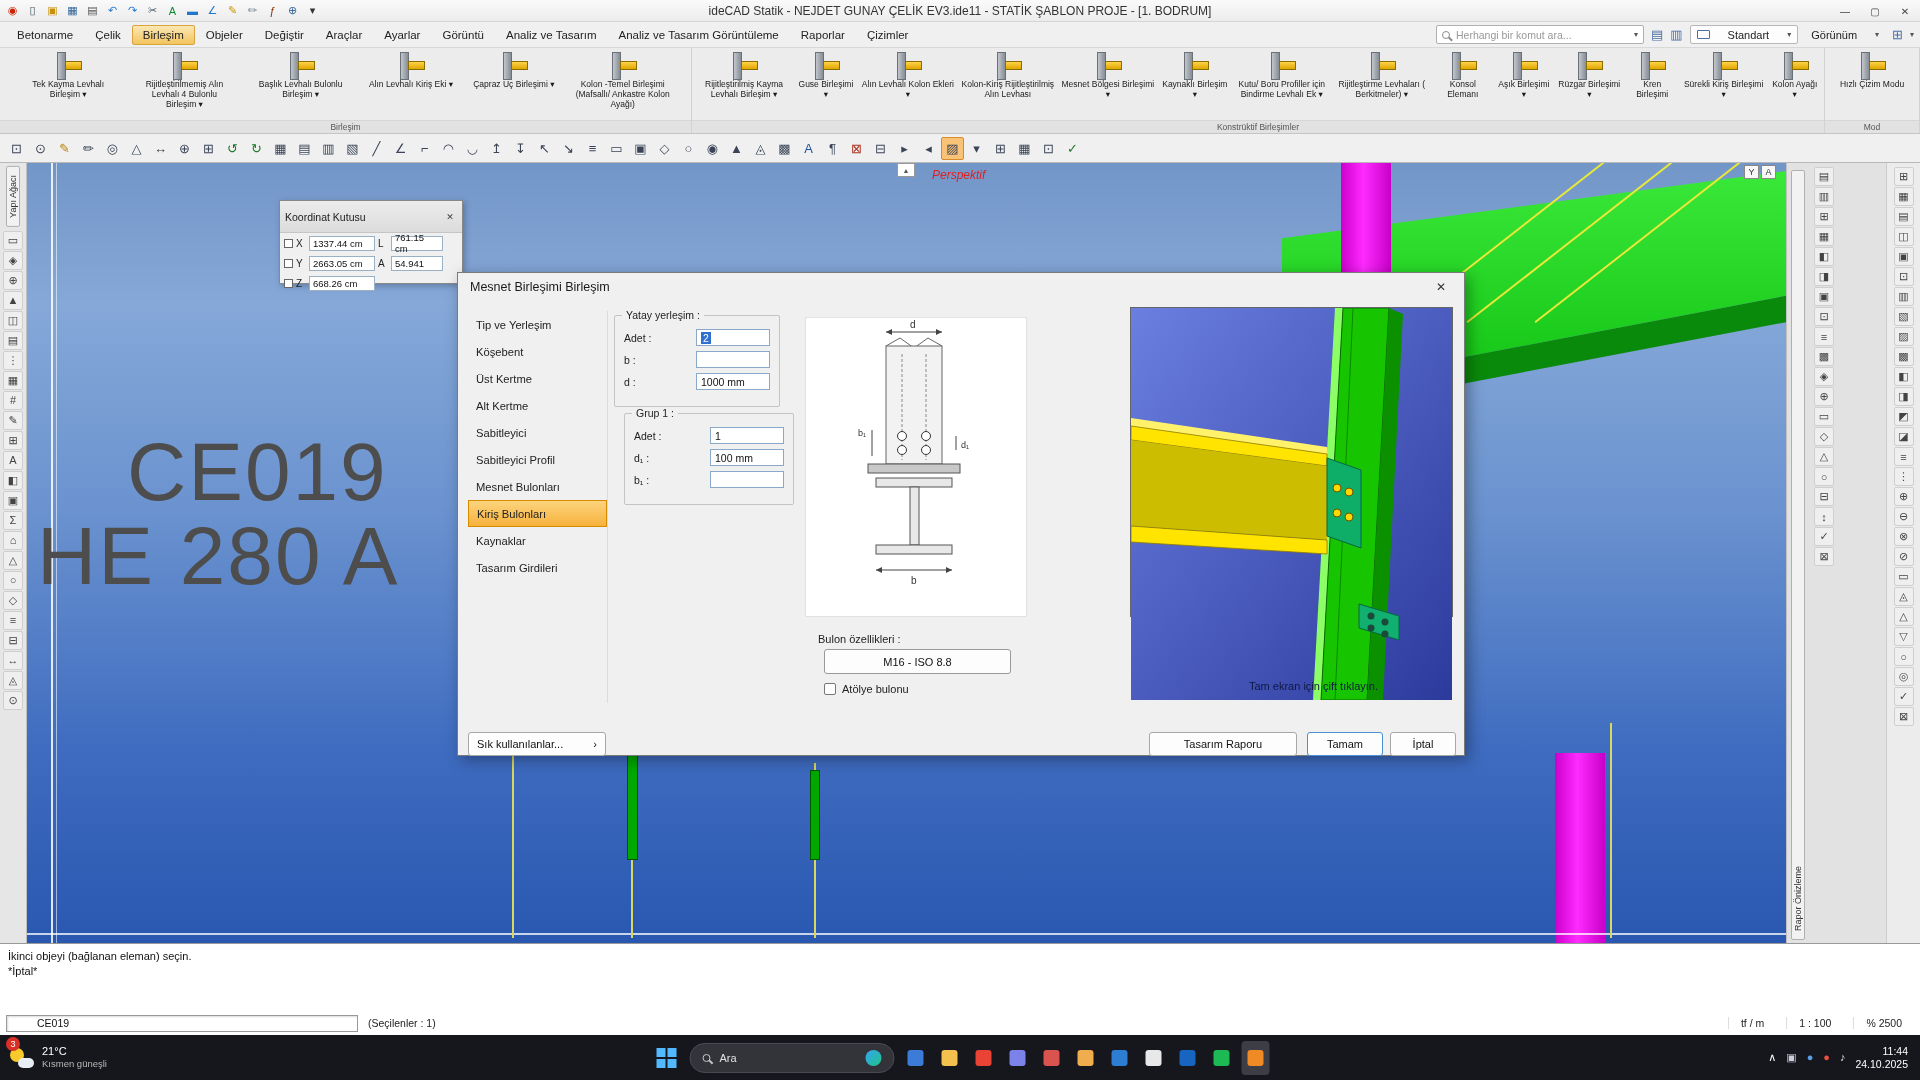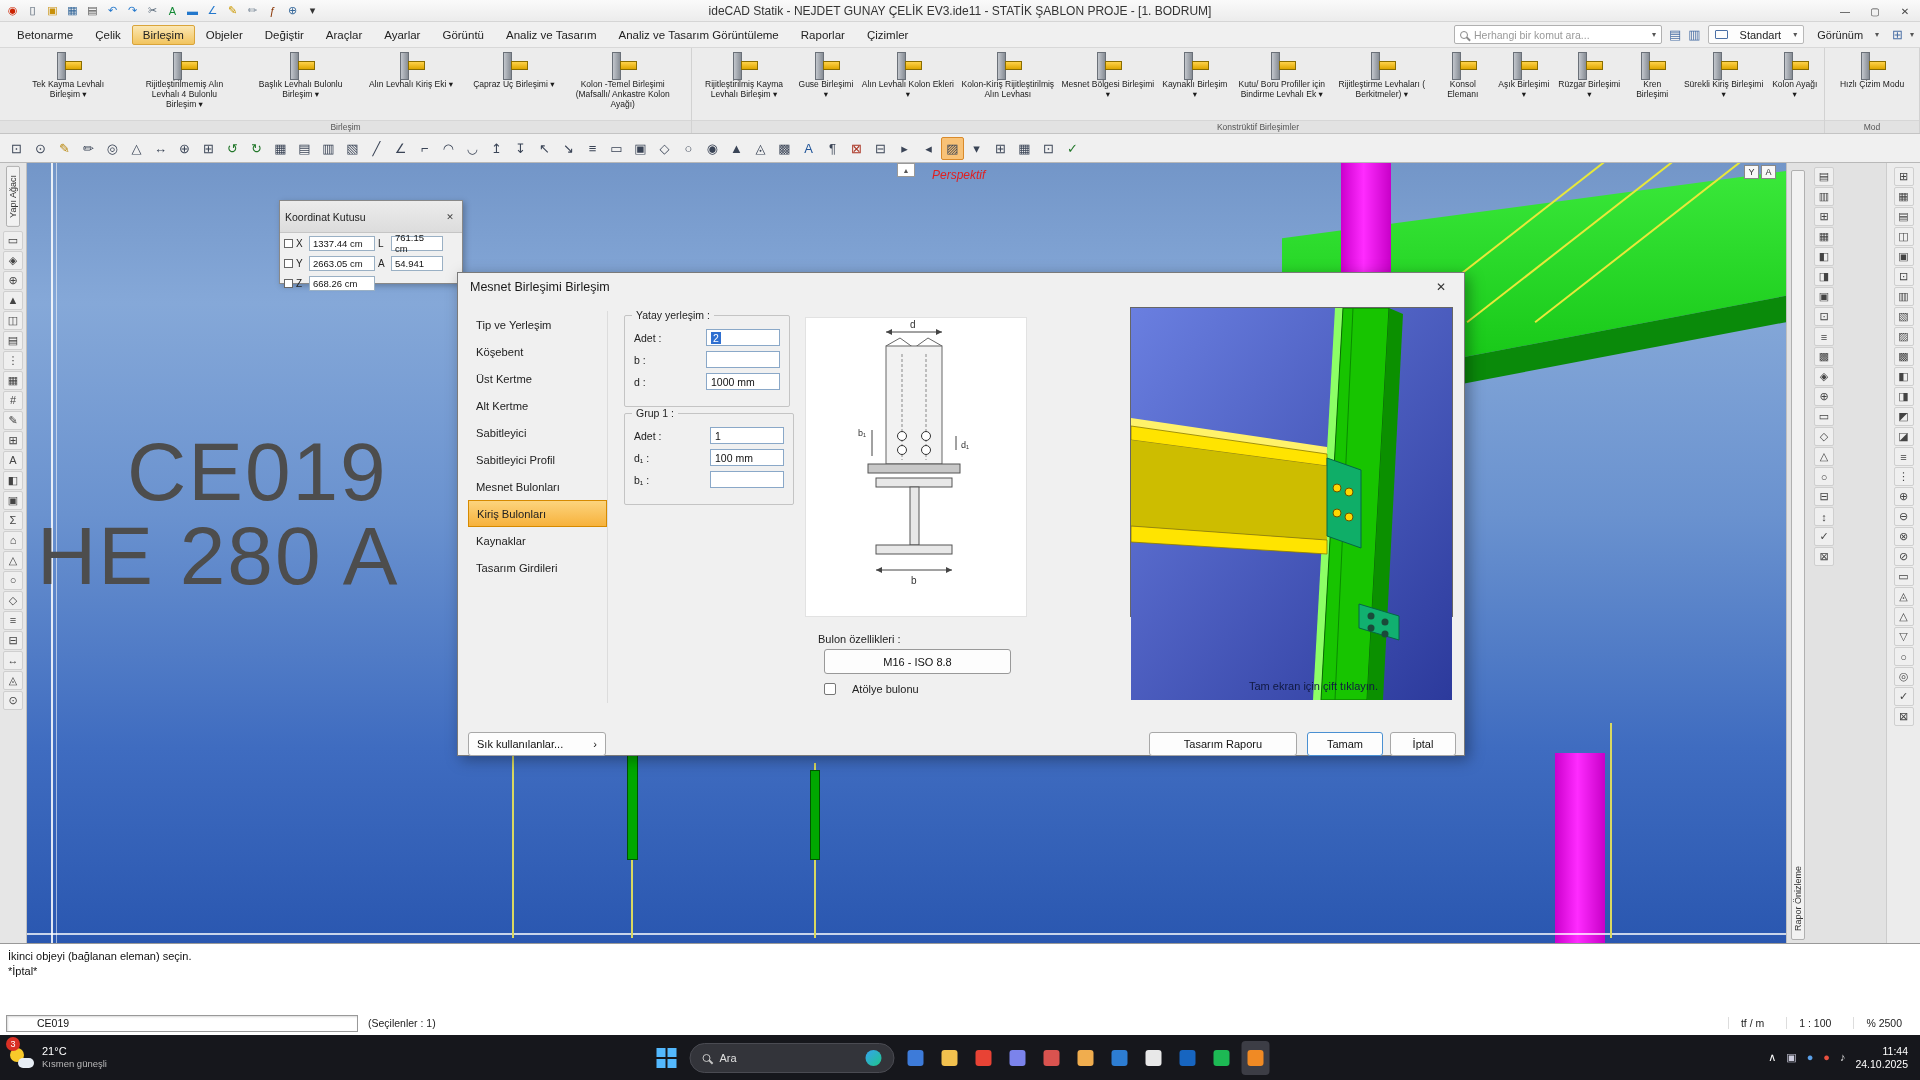--- a/index.html
+++ b/index.html
@@ -18,21 +18,21 @@
   
   #menubar{position:absolute;left:0;top:22px;width:1920px;height:26px;background:#f0f0f0;border-bottom:1px solid #d8d8d8;display:flex;align-items:center;padding-left:6px;}
   .menu-item{padding:4px 11px;font-size:11.5px;color:#222;border-radius:2px;white-space:nowrap;}
   .menu-item.active{background:linear-gradient(#fbe7b4,#f2c45e);border:1px solid #d9a43a;padding:3px 10px;}
   .menu-right{position:absolute;right:6px;top:3px;display:flex;align-items:center;gap:7px;}
   .searchbox{width:208px;height:19px;background:#fff;border:1px solid #b0b0b0;border-radius:2px;display:flex;align-items:center;gap:6px;padding:0 5px;}
   .mag{width:8px;height:8px;border:1.5px solid #8a8a8a;border-radius:50%;position:relative;flex:none;}
   .mag::after{content:"";position:absolute;width:5px;height:1.5px;background:#8a8a8a;transform:rotate(45deg);right:-4px;bottom:-2px;}
   .sb-ph{color:#999;font-size:10.5px;flex:1;white-space:nowrap;overflow:hidden;}
   .mini-ic{font-size:13px;color:#4a6fa5;}
-  .combo{display:flex;align-items:center;gap:12px;border:1px solid #b8b8b8;background:#fdfdfd;border-radius:2px;padding:1px 6px;height:19px;}
+  .combo{display:flex;align-items:center;gap:18px;border:1px solid #b8b8b8;background:#fdfdfd;border-radius:2px;padding:1px 6px;height:19px;}
   .mon{width:13px;height:9px;border:1.5px solid #4a6fa5;border-radius:1px;position:relative;}
   .caret{color:#555;font-size:8px;}
 
   
   #ribbon{position:absolute;left:0;top:48px;width:1920px;height:86px;background:#ececec;border-bottom:1px solid #c4c4c4;display:flex;}
   .rgroup{display:flex;flex-direction:column;border-right:1px solid #d2d2d2;}
   .rg0{width:692px;}.rg1{flex:1;}.rg2{width:95px;}
   .rbtns{flex:1;display:flex;align-items:flex-start;justify-content:space-evenly;padding:2px 2px 0;}
   .rbtn{display:flex;flex-direction:column;align-items:center;gap:2px;padding:2px 2px;min-width:0;max-width:100px;border-radius:2px;}
   .rib-icon{width:30px;height:26px;position:relative;flex:none;}
@@ -99,30 +99,30 @@
 
   
   #dialog{position:absolute;left:457px;top:272px;width:1008px;height:484px;background:#f0f0f0;border:1px solid #7a7a7a;box-shadow:4px 4px 14px rgba(0,0,0,.35);z-index:30;}
   .dlg-title{height:28px;display:flex;align-items:center;padding:0 12px;font-size:12.5px;color:#1a1a1a;}
   .dlg-close{margin-left:auto;width:22px;height:18px;display:flex;align-items:center;justify-content:center;font-size:12px;color:#333;}
   .dlg-side{position:absolute;left:10px;top:38px;width:140px;height:392px;border-right:1px solid #dcdcdc;}
   .side-item{height:27px;display:flex;align-items:center;padding-left:8px;font-size:11.2px;color:#222;}
   .side-item.selected{background:linear-gradient(#fcd47e,#f7b23c);border:1px solid #d68a00;}
   .grp{position:absolute;border:1px solid #c4c4c4;border-radius:2px;padding:13px 9px 6px;background:#f0f0f0;}
   .grp-label{position:absolute;top:-7px;left:7px;background:#f0f0f0;padding:0 4px;font-size:10.5px;color:#222;}
-  #grpYatay{left:166px;top:42px;width:166px;height:92px;}
+  #grpYatay{left:156px;top:42px;width:166px;height:92px;}
   #grpGrup1{left:166px;top:140px;width:170px;height:92px;}
   .frow{display:flex;align-items:center;justify-content:space-between;margin-bottom:5px;height:17px;}
   .flab{font-size:10.5px;color:#222;}
   .finp{width:74px;height:17px;background:#fff;border:1px solid #8aa8c8;font-size:10.5px;display:flex;align-items:center;padding:0 4px;color:#111;}
   .selhl{background:#2f6fd0;color:#fff;padding:0 2px;}
   #diagram{position:absolute;left:347px;top:44px;width:222px;height:300px;background:#fff;border:1px solid #e2e2e2;}
   .bulon-lab{position:absolute;left:360px;top:360px;font-size:11px;color:#222;}
   .bulon-btn{position:absolute;left:366px;top:376px;width:187px;height:25px;background:#fdfdfd;border:1px solid #999;border-radius:3px;display:flex;align-items:center;justify-content:center;font-size:11px;color:#111;}
-  .atolye{position:absolute;left:366px;top:410px;display:flex;align-items:center;gap:16px;font-size:11px;color:#222;}
+  .atolye{position:absolute;left:366px;top:410px;display:flex;align-items:center;gap:6px;font-size:11px;color:#222;}
   .chk{width:12px;height:12px;background:#fff;border:1px solid #777;border-radius:2px;}
   #preview{position:absolute;left:672px;top:34px;width:323px;height:310px;border:1px solid #666;}
   .dbtn{position:absolute;top:459px;height:24px;background:#fdfdfd;border:1px solid #a8a8a8;border-radius:3px;display:flex;align-items:center;justify-content:center;font-size:11px;color:#111;}
   #favBtn{left:10px;width:138px;justify-content:space-between;padding:0 8px;}
   #reportBtn{left:691px;width:148px;}
   #okBtn{left:849px;width:76px;border:1px solid #4a90d2;}
   #cancelBtn{left:932px;width:66px;}
 
   
   #statusbar{position:absolute;left:0;top:943px;width:1920px;height:92px;background:#fff;border-top:1px solid #999;}

